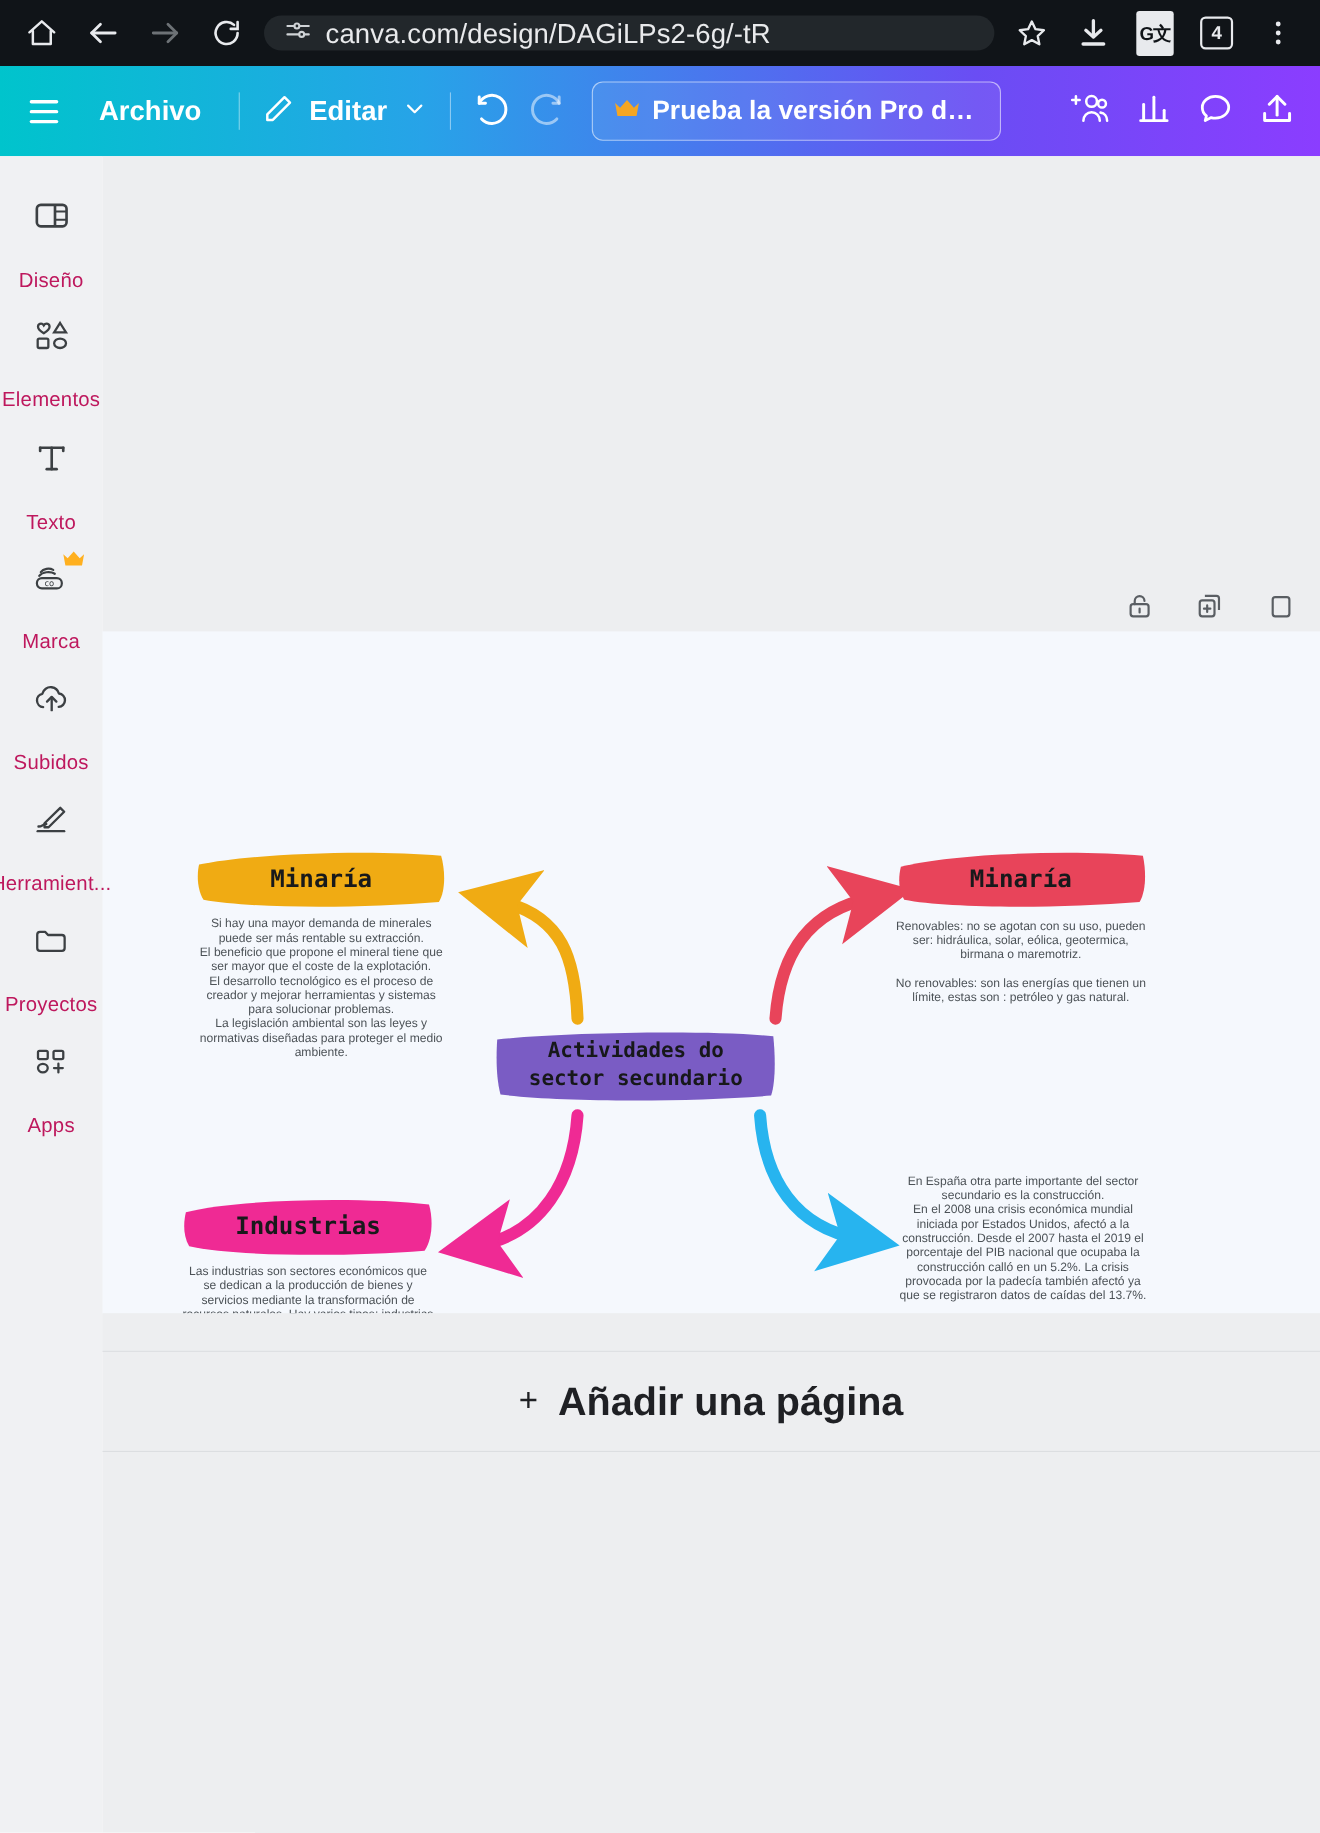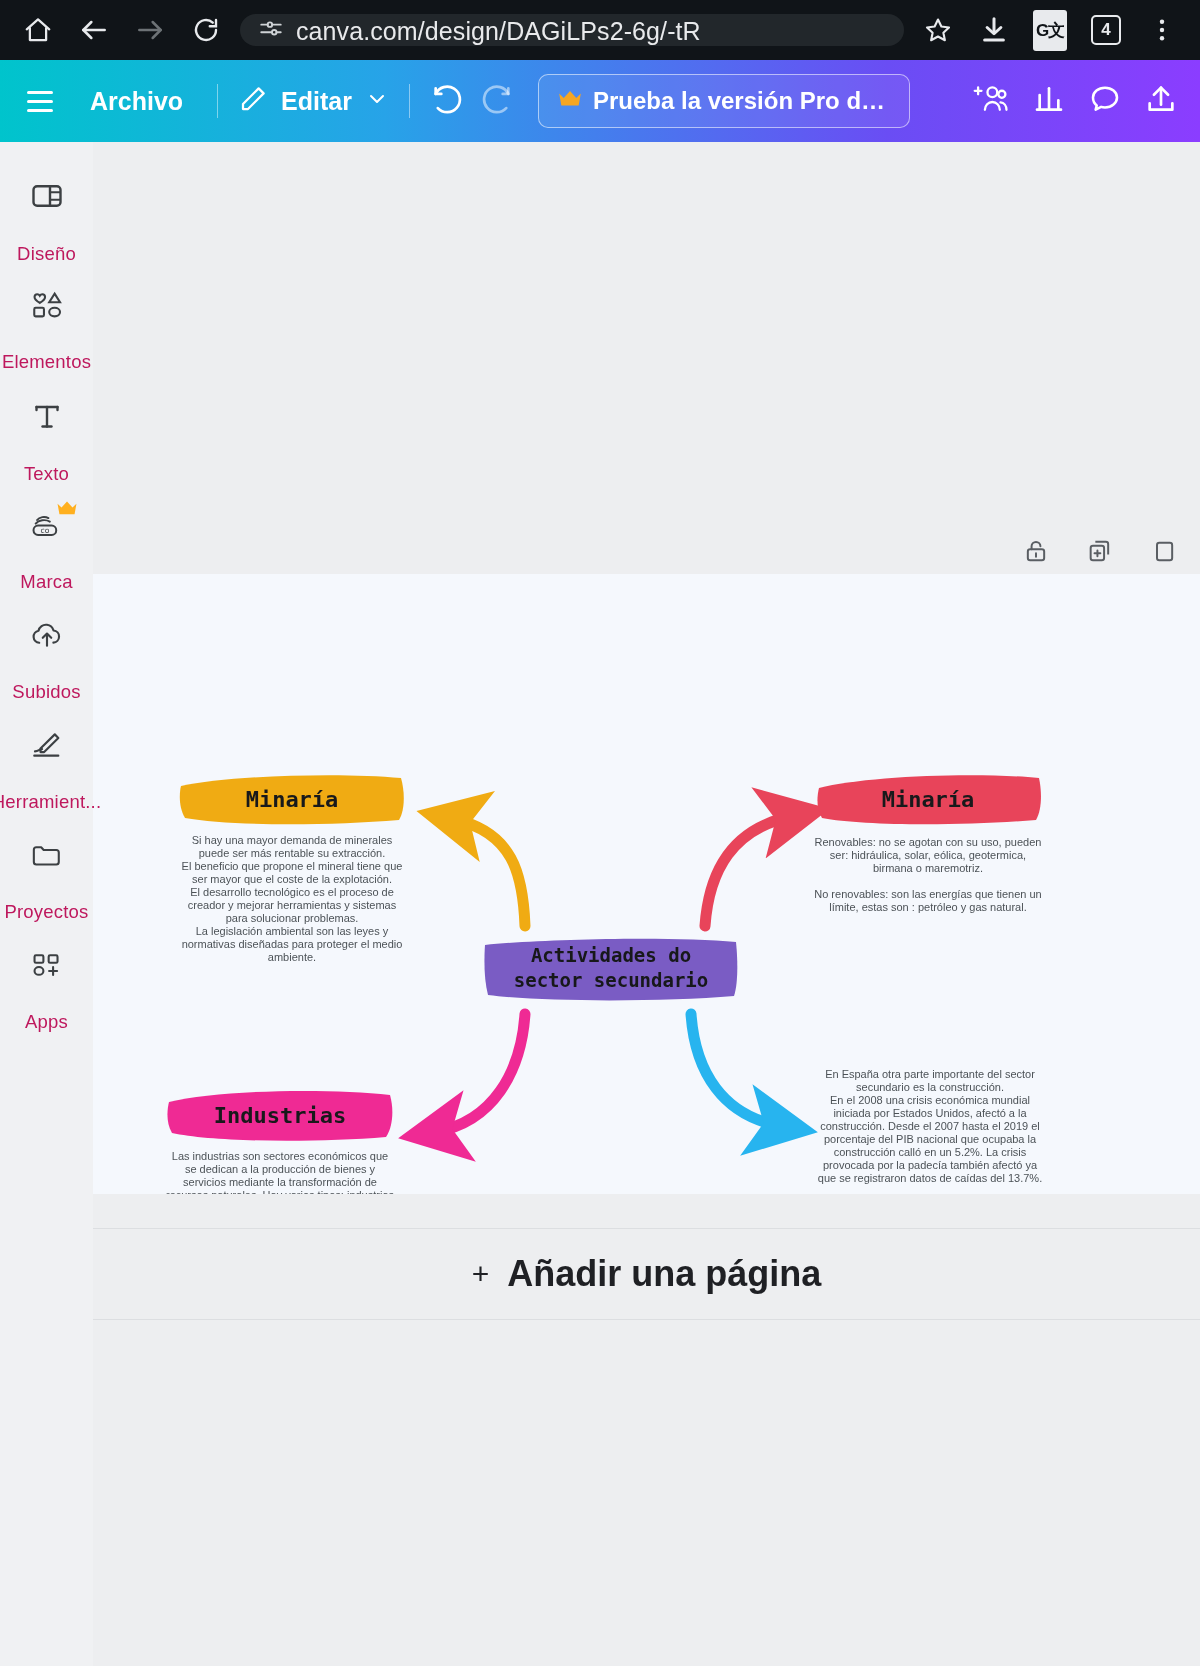--- a/index.html
+++ b/index.html
@@ -172,21 +172,21 @@
     font-size: 11px;
     line-height: 1.18;
     color: #4c5257;
     text-align: center;
     font-family: "Liberation Sans", sans-serif;
   }
 
   
   .center-node {
     position: absolute;
-    left: 389px; top: 358px;
+    left: 356px; top: 358px;
     width: 258px; height: 72px;
   }
   .center-label {
     position: absolute; inset: 0;
     display: flex; align-items: center; justify-content: center;
     font-family: "DejaVu Sans Mono", monospace;
     font-size: 19px; font-weight: 700;
     color: #17181a;
     text-align: center;
     line-height: 1.3;

